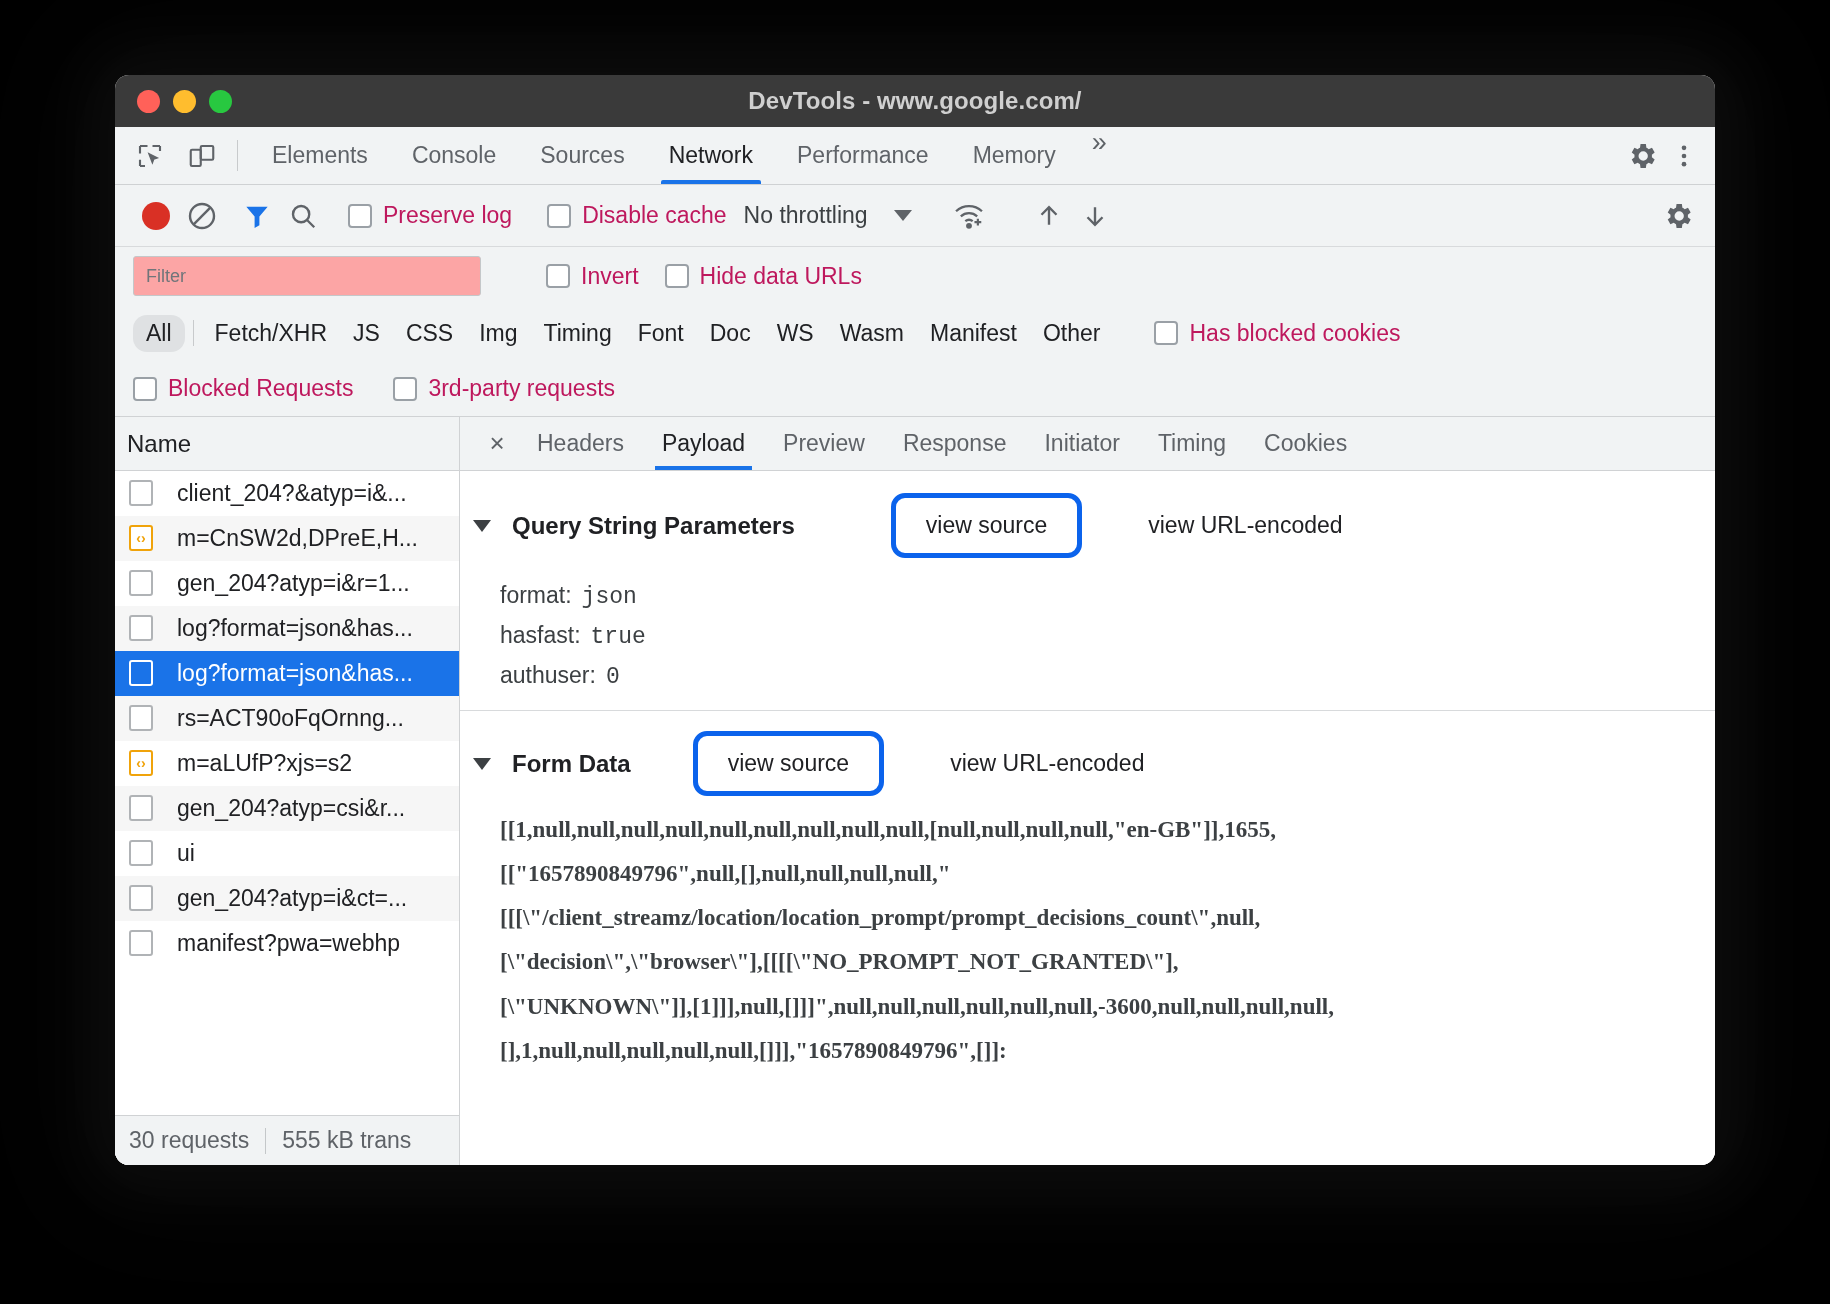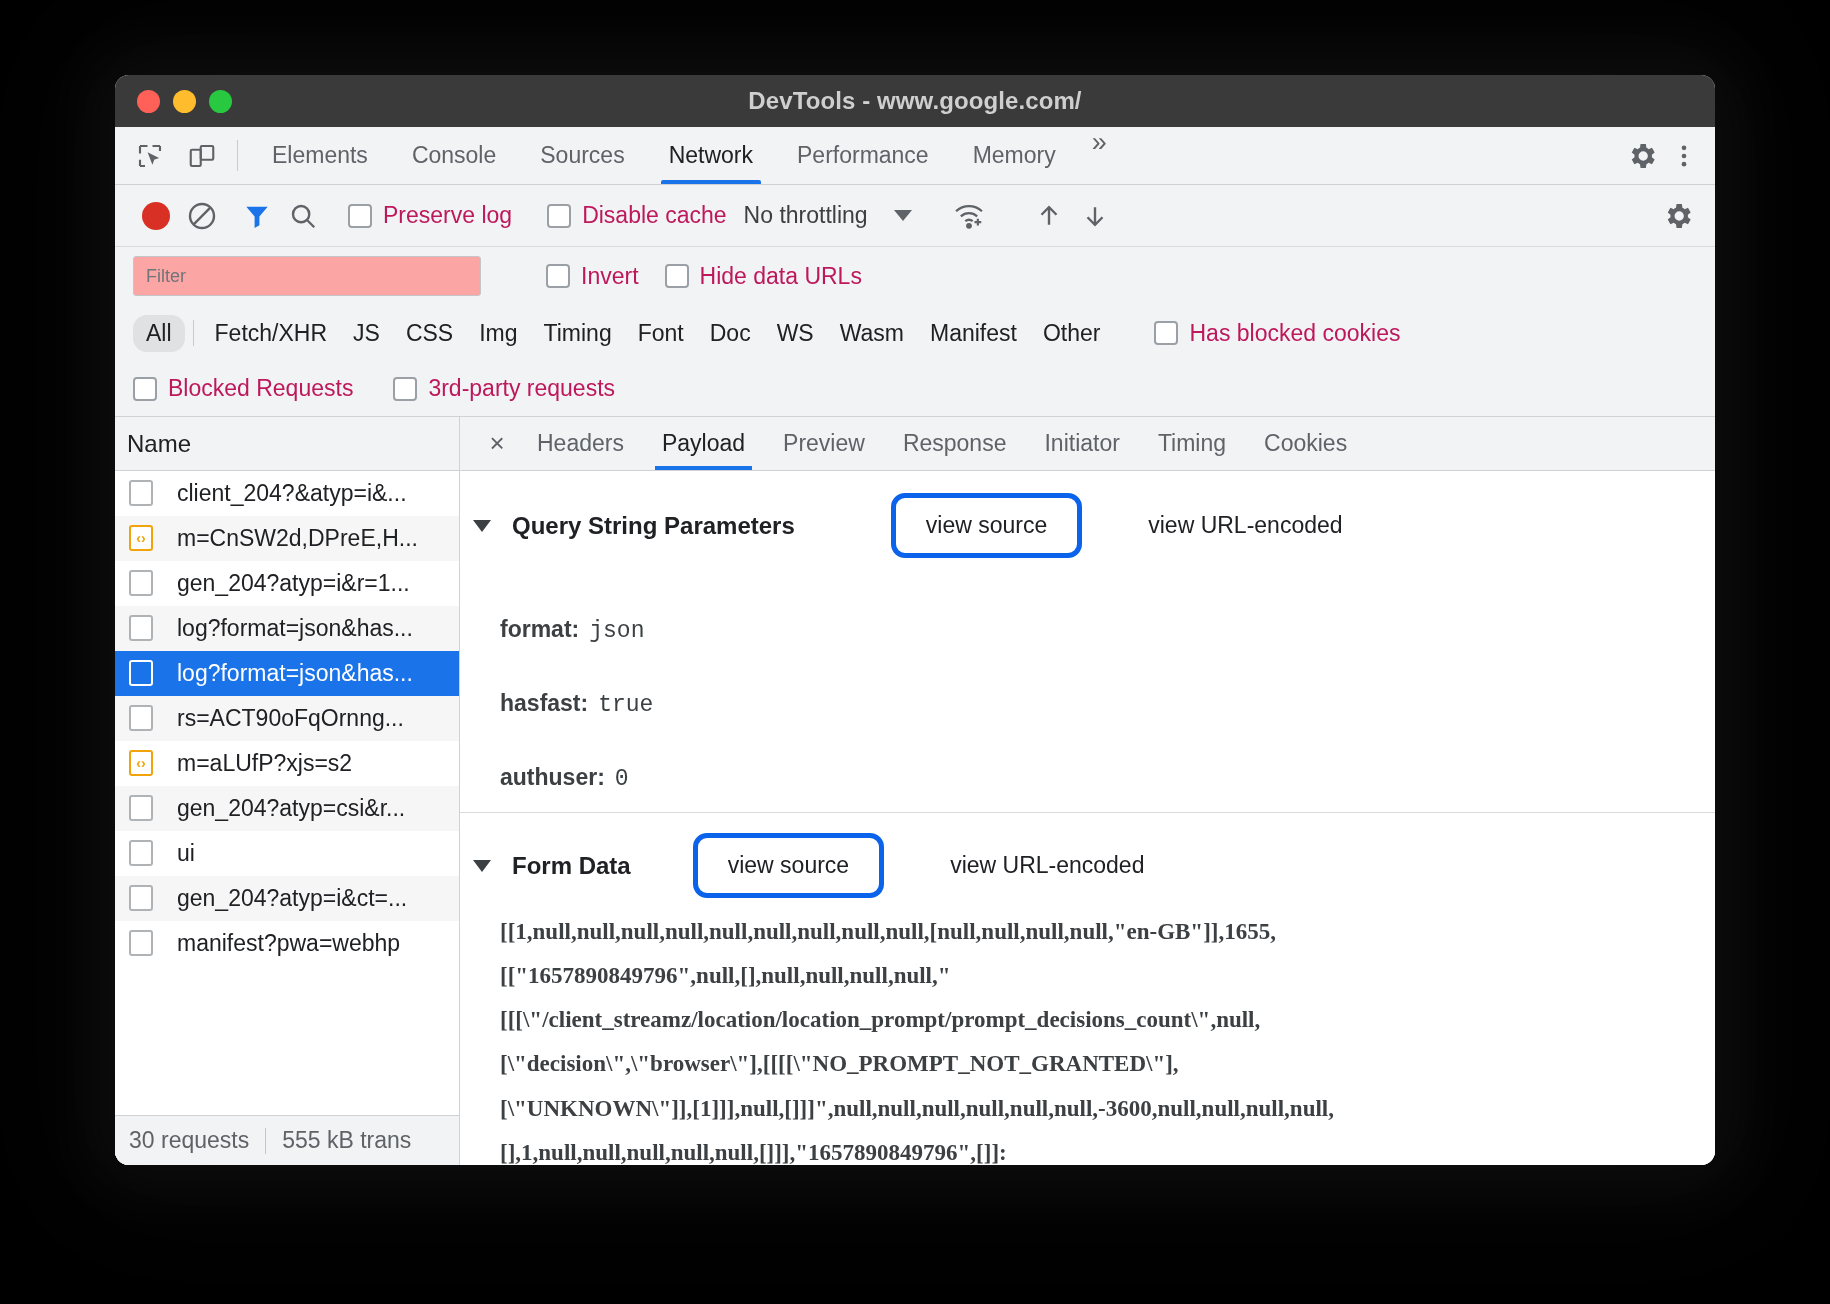--- a/index.html
+++ b/index.html
@@ -385,23 +385,22 @@
     background: #fff;
   }
   .kv {
     display: flex;
     align-items: baseline;
     padding: 6px 0 6px 40px;
     gap: 10px;
   }
   .k {
     font-size: 23px;
-    font-weight: bold;
+    font-weight: normal;
     color: #3c4043;
-    margin-top: 34px;
   }
   .v {
     font-size: 23px;
     color: #3c4043;
     font-family: "Liberation Mono", monospace;
   }
   .hr {
     height: 1px;
     background: #d8dadc;
     margin: 14px 0 0 0;

